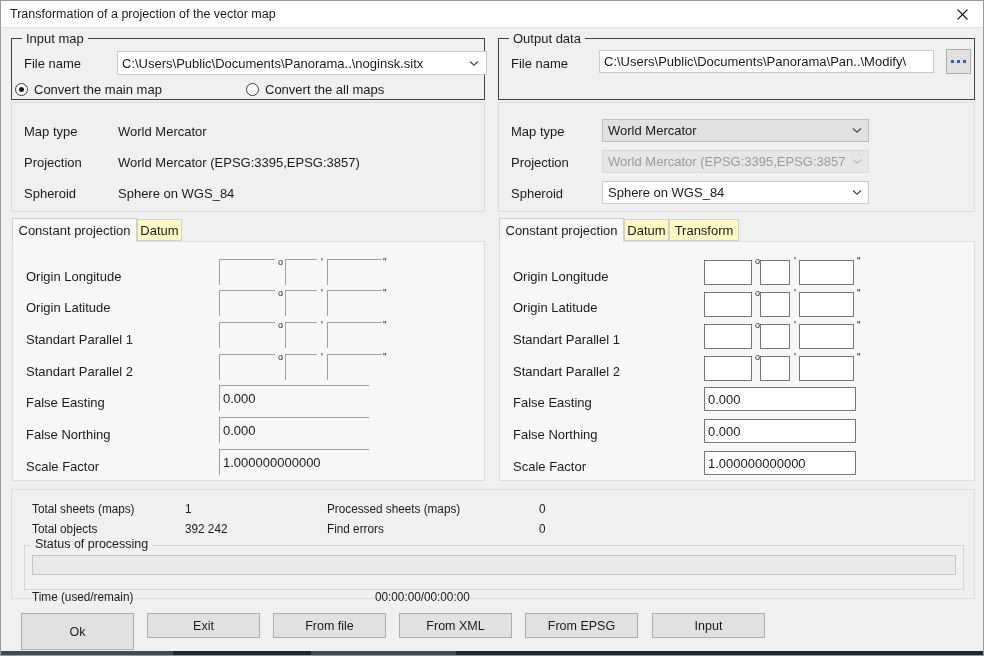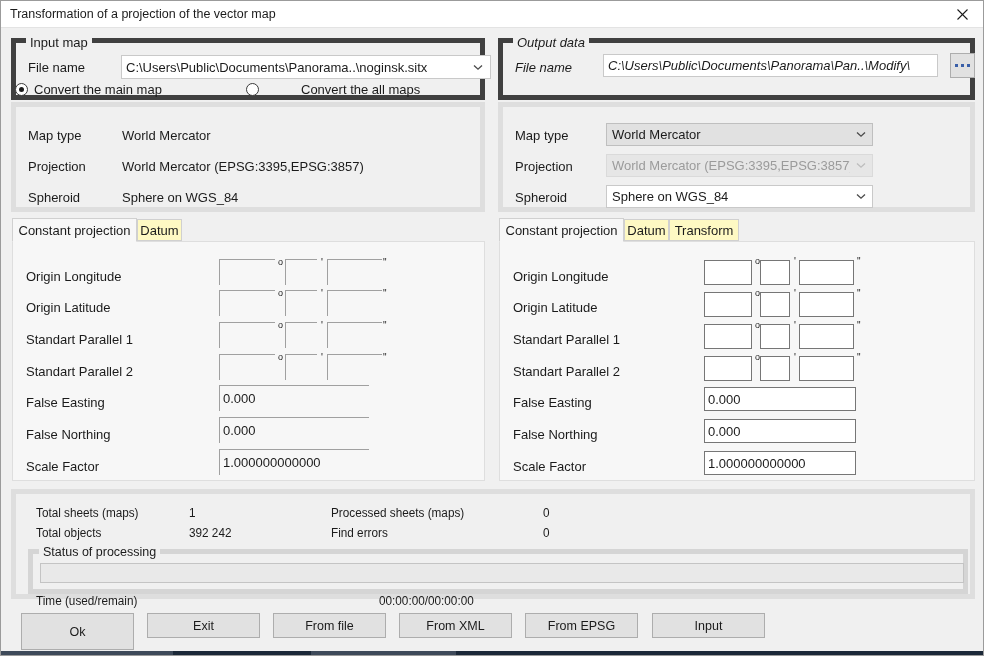--- a/index.html
+++ b/index.html
@@ -47,21 +47,21 @@
     width: 45px; height: 26px;
     display: flex; align-items: center; justify-content: center;
     cursor: default;
   }
   #close-btn svg { display: block; }
 
   
   .group {
     position: absolute;
     box-sizing: border-box;
-    border: 5px solid #404040;
+    border: 1px solid #404040;
     background: #f0f0f0;
   }
   .group > .group-title {
     position: absolute;
     top: -8px;
     left: 10px;
     padding: 0 4px;
     background: #f0f0f0;
     font-size: 13px;
     color: #1b1b1b;
@@ -326,26 +326,26 @@
           <polyline points="1,1.5 5,5.2 9,1.5" fill="none" stroke="#4a4a4a" stroke-width="1.3"></polyline>
         </svg>
       </span>
     </div>
   </div>
 
   <div class="radio-row" style="left:14px; top:81px;">
     <span class="radio-mark on"></span>
     <span class="rlabel">Convert the main map</span>
   </div>
-  <div class="radio-row" style="left:245px; top:81px;gap:36px;">
+  <div class="radio-row" style="left:245px; top:81px;">
     <span class="radio-mark"></span>
     <span class="rlabel">Convert the all maps</span>
   </div>
 
-  <div class="group" style="left:497px; top:37px; width:477px; height:62px;font-style:italic;">
+  <div class="group" style="left:497px; top:37px; width:477px; height:62px;">
     <div class="group-title">Output data</div>
 
     <div class="lbl" style="left:12px; top:17px;">File name</div>
 
     <div class="filebox" style="left:100px; top:11px; width:335px; height:23px;">
       <span>C:\Users\Public\Documents\Panorama\Pan..\Modify\</span>
     </div>
 
     <div class="browse-btn" style="left:447px; top:10px; width:25px; height:25px;">
       <span class="dots">

